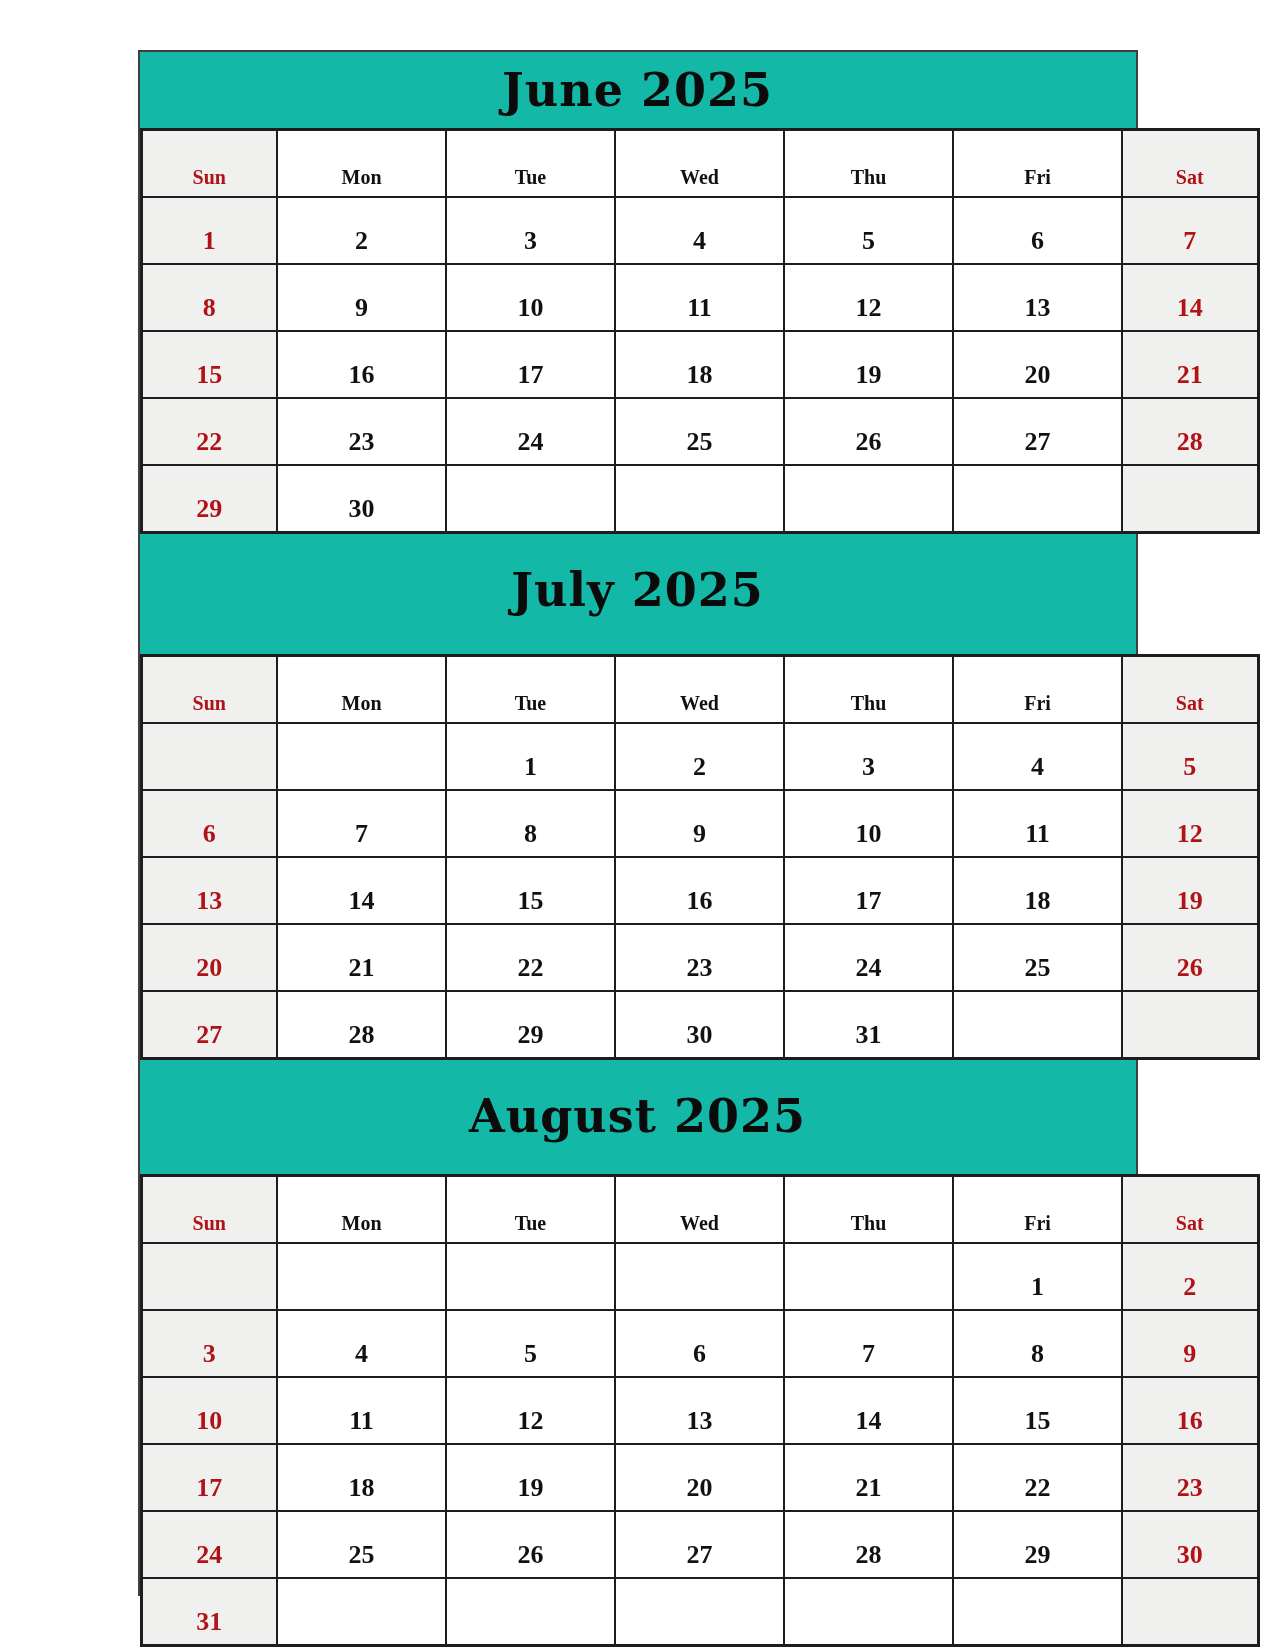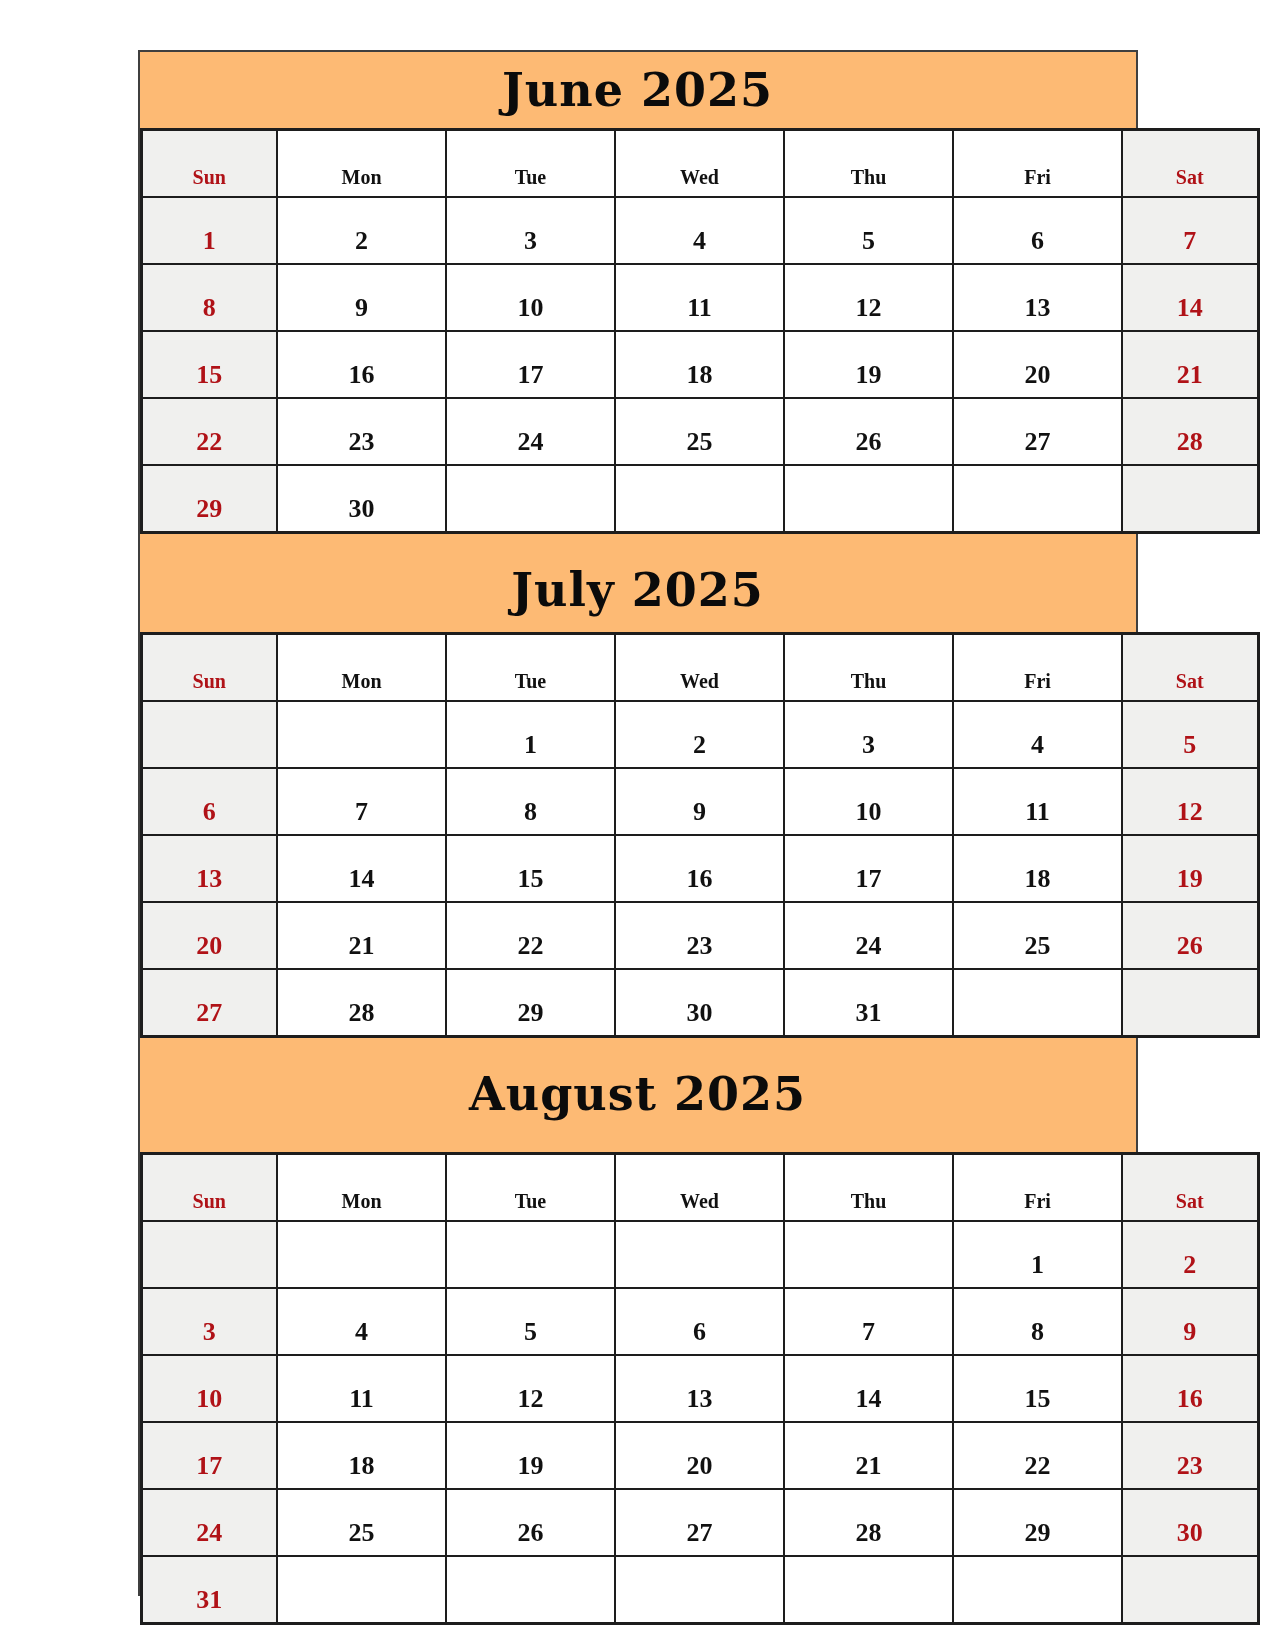--- a/index.html
+++ b/index.html
@@ -7,34 +7,34 @@
     width: 1275px; height: 1650px;
     background: #ffffff;
     font-family: "Liberation Serif", serif;
     overflow: hidden;
   }
   .frame {
     box-sizing: border-box;
     width: 1000px; height: 1546px;
     margin: 50px auto 0;
     border: 2px solid #3f3f3f;
-    background: #fdba74;
+    background: #14b8a6;
   }
   .month-title {
     text-align: center;
     font-family: "DejaVu Serif", serif;
     font-weight: 800;
     font-size: 46px;
     line-height: 56px;
     color: #0b0b0b;
     letter-spacing: 1px;
     margin: 0;
   }
   .month:nth-child(1) .month-title { padding: 10px 0 10px; }
-  .month:nth-child(2) .month-title { padding: 28px 0 14px; }
+  .month:nth-child(2) .month-title { padding: 28px 0 36px; }
   .month:nth-child(3) .month-title { padding: 28px 0 30px; }
   table.cal {
     border-collapse: collapse;
     table-layout: fixed;
     width: 1117px;
     margin: 0 auto;
     border: 3px solid var(--border-color, #1d1d1d);
   }
   table.cal th, table.cal td {
     border: 2px solid var(--border-color, #1d1d1d);

